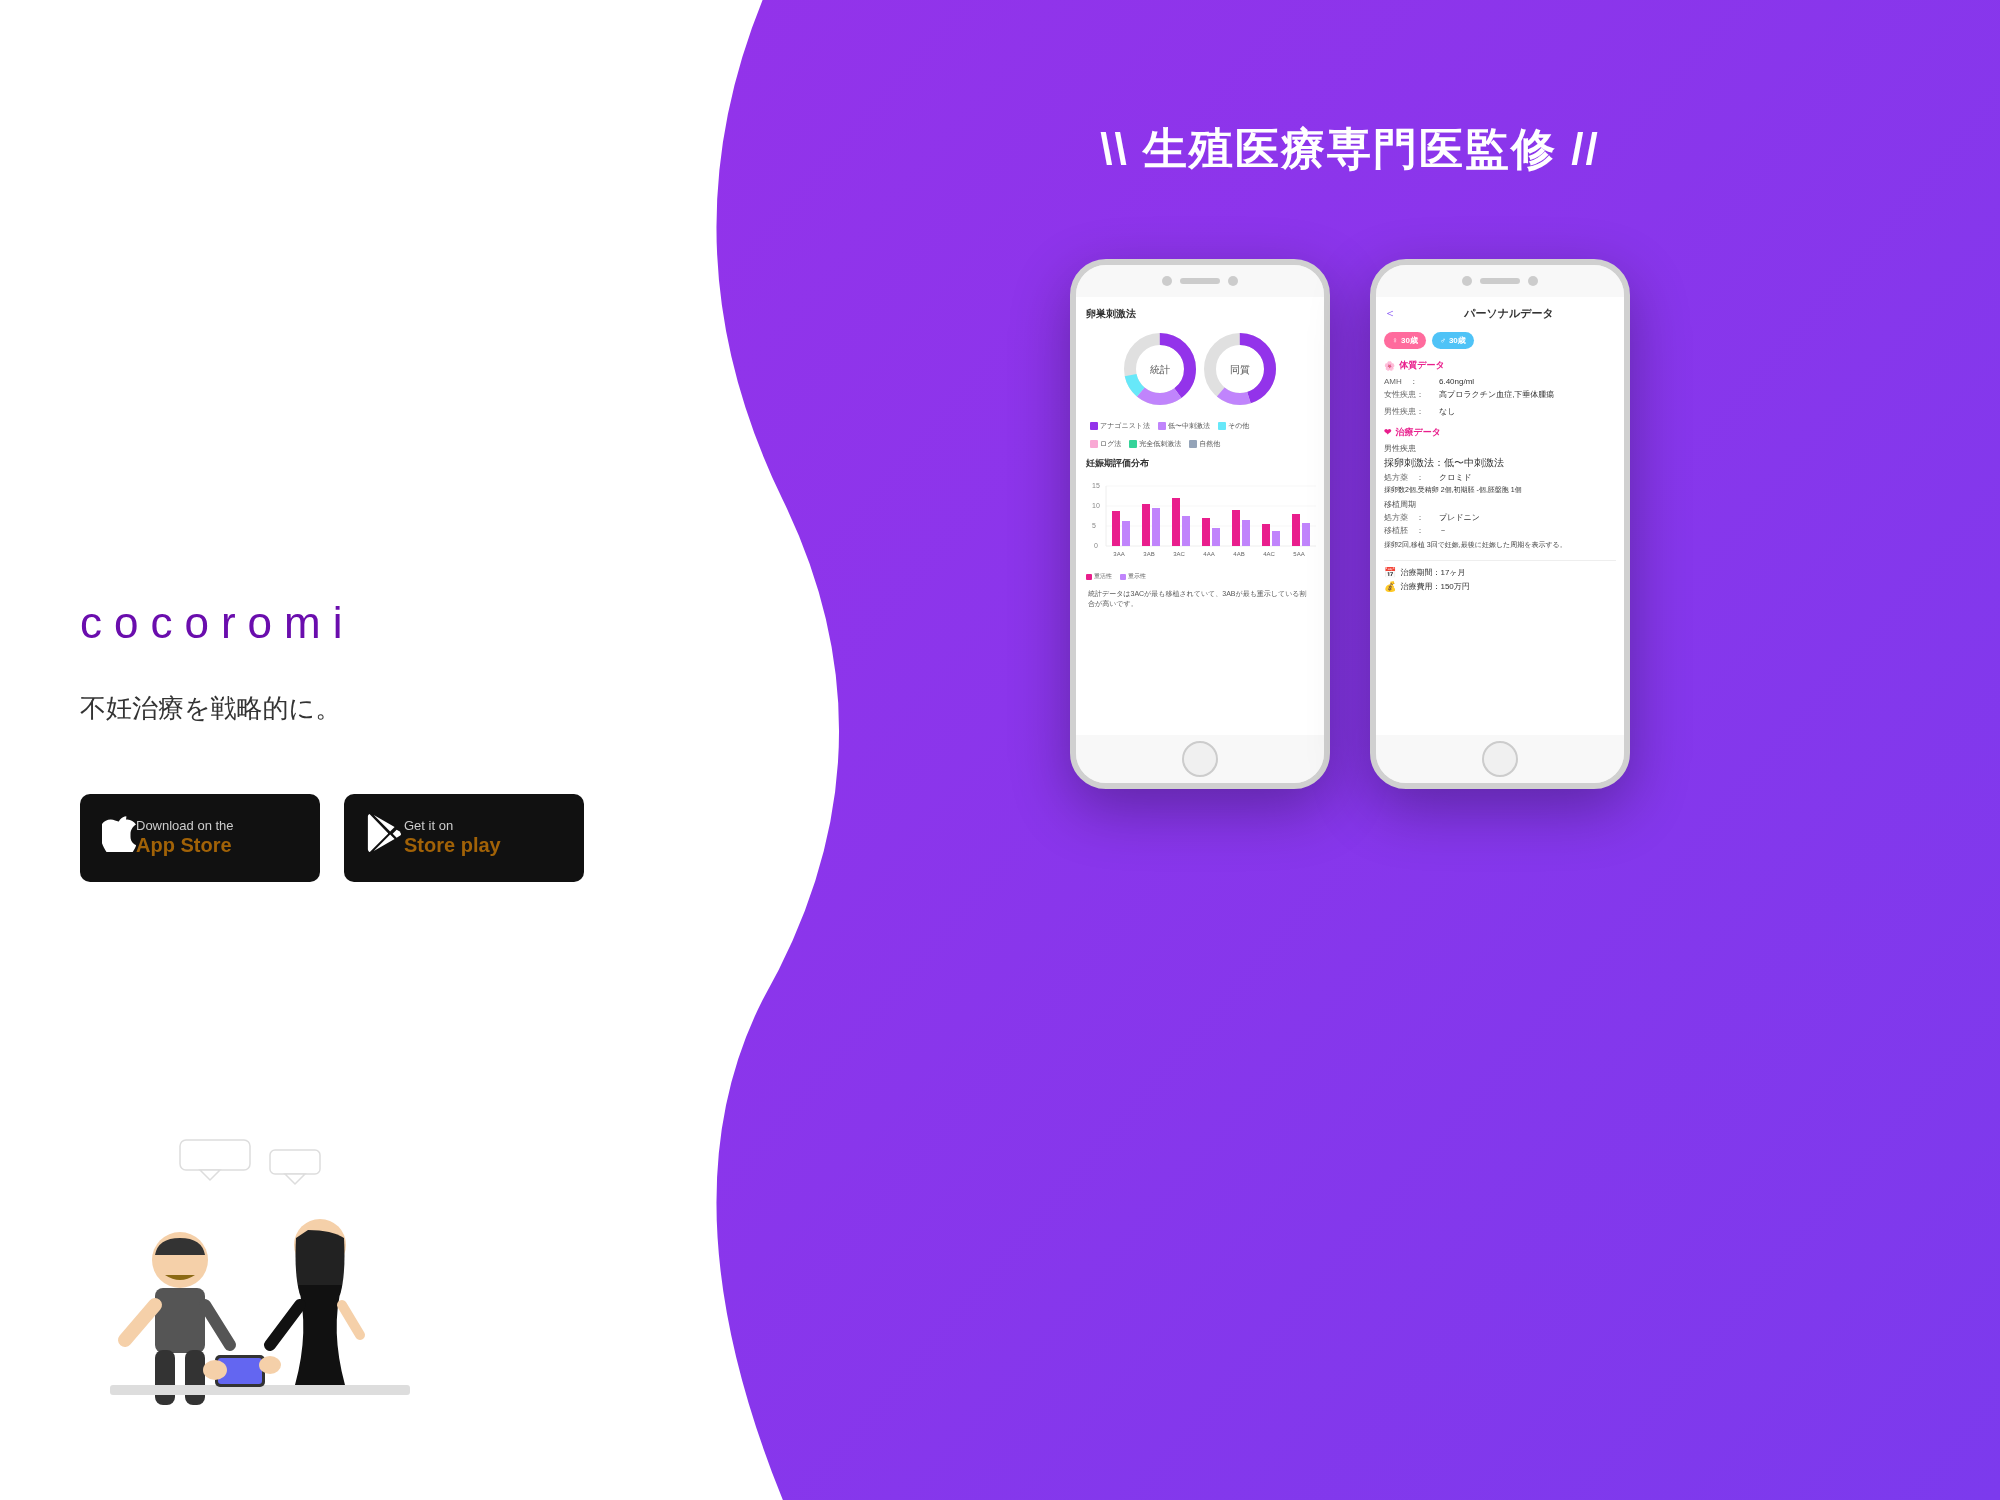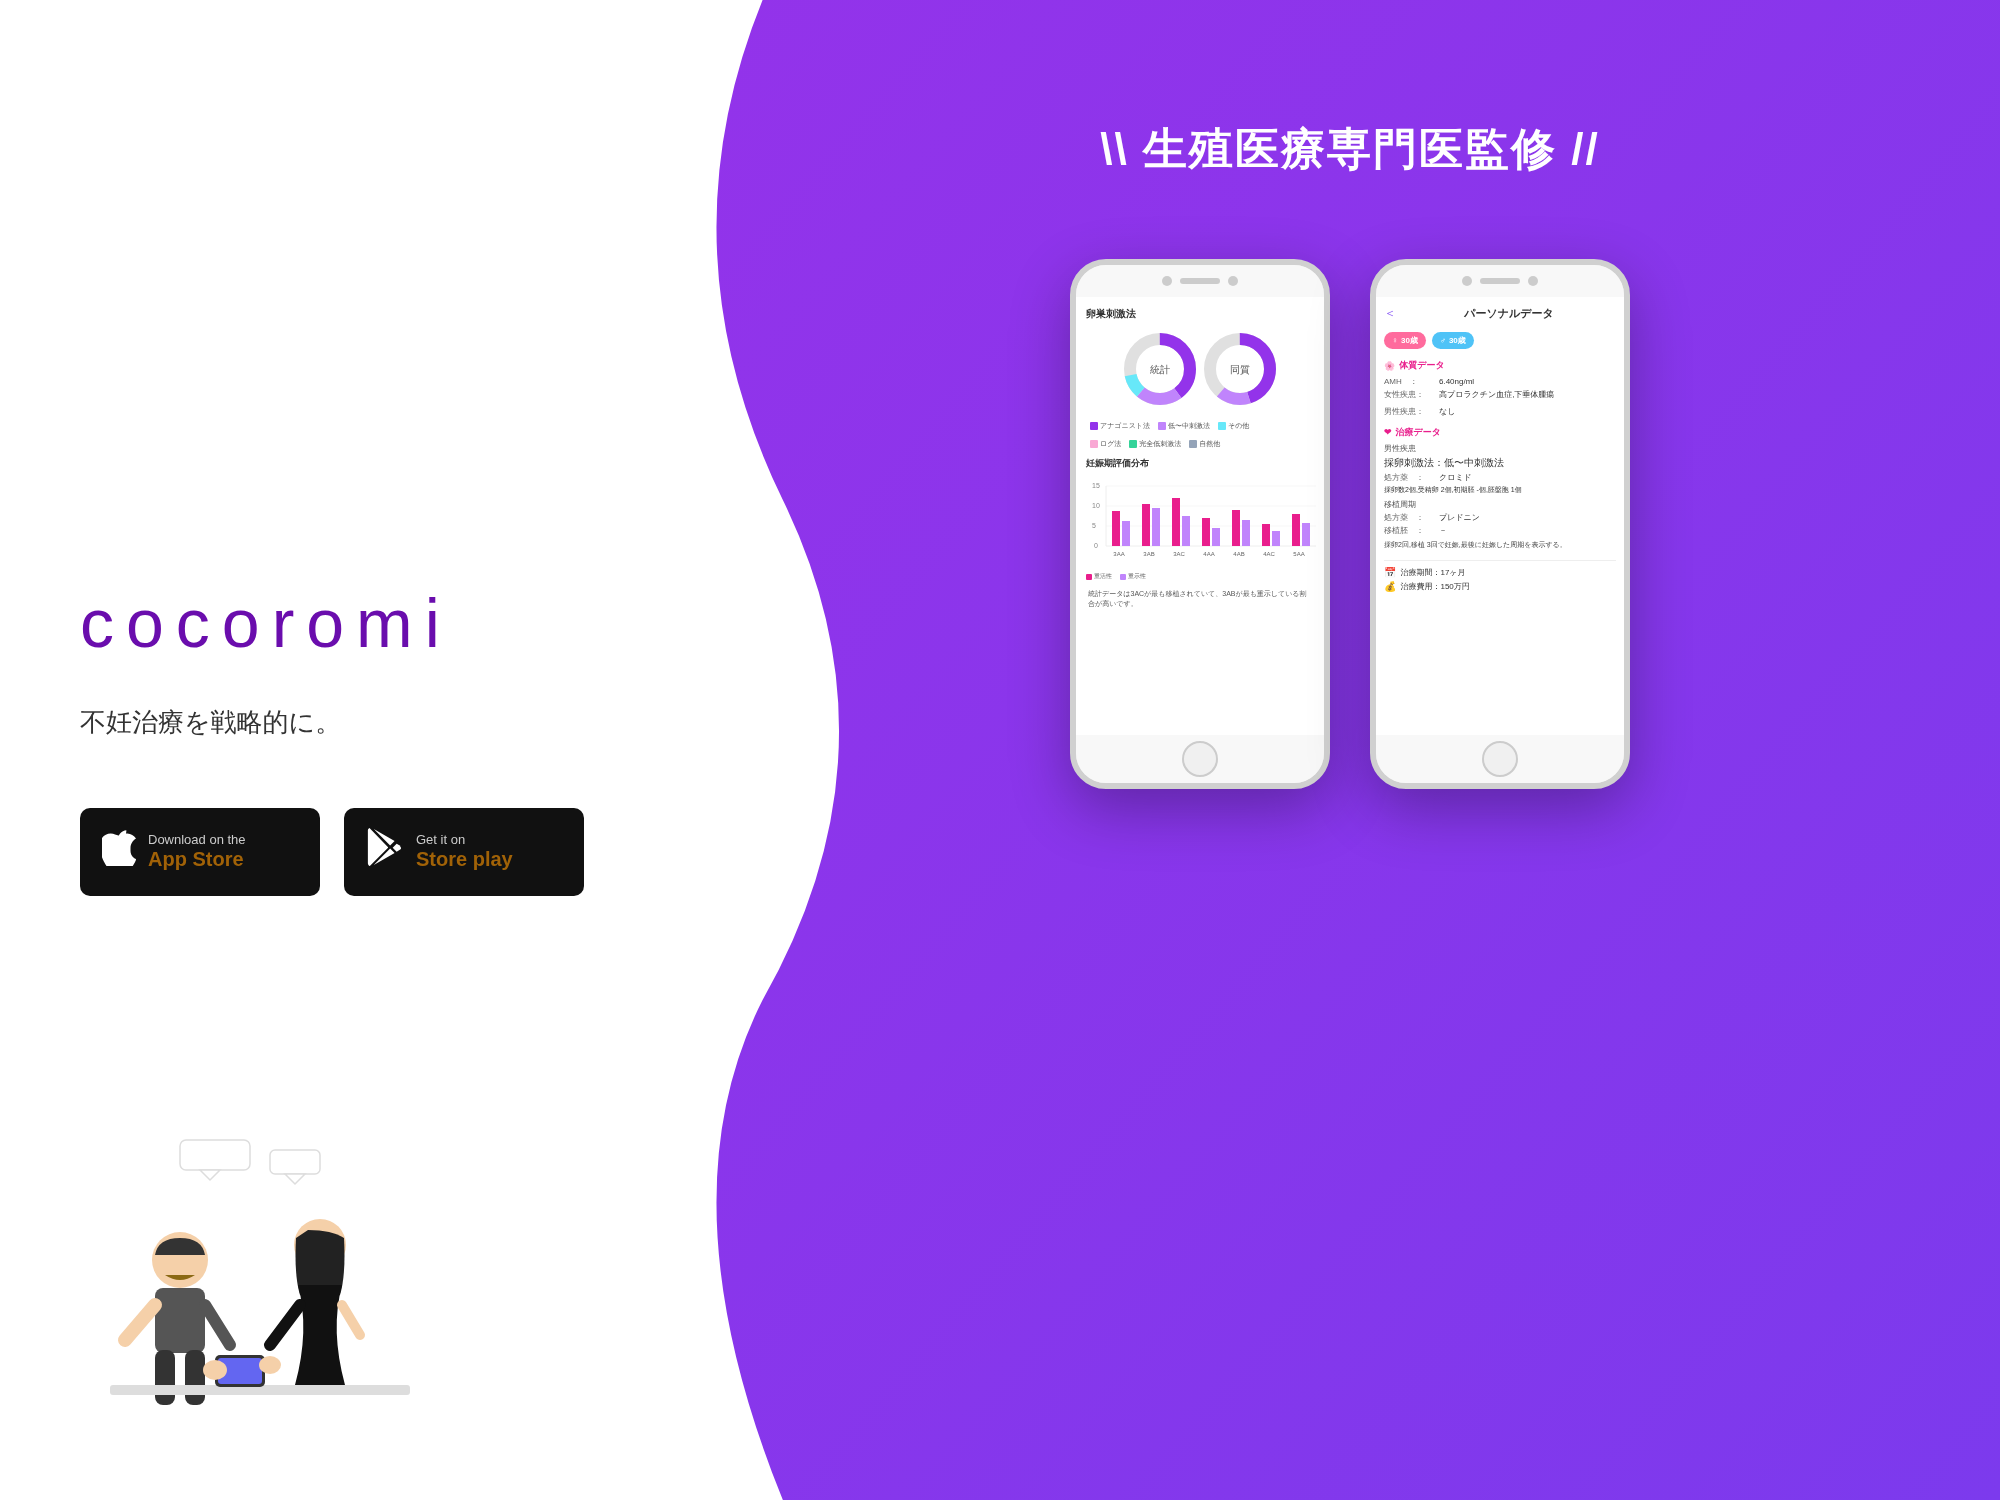--- a/index.html
+++ b/index.html
@@ -28,21 +28,21 @@
       padding: 60px 60px 60px 80px;
       display: flex;
       flex-direction: column;
       justify-content: center;
       position: relative;
       z-index: 2;
       height: 100%;
     }
 
     .logo {
-      font-size: 68px;
+      font-size: 44px;
       font-weight: 300;
       letter-spacing: 12px;
       color: #6a0dad;
       margin-bottom: 40px;
       margin-top: 60px;
     }
 
     .tagline {
       font-size: 26px;
       color: #333;
@@ -60,21 +60,20 @@
     }
 
     .store-btn {
       display: flex;
       align-items: center;
       background: #111;
       color: #fff;
       border-radius: 10px;
       padding: 14px 22px;
       cursor: pointer;
-      gap: 12px;
       min-width: 240px;
       height: 88px;
     }
 
     .store-btn-icon {
       font-size: 36px;
     }
 
     .store-btn-text {
       display: flex;

